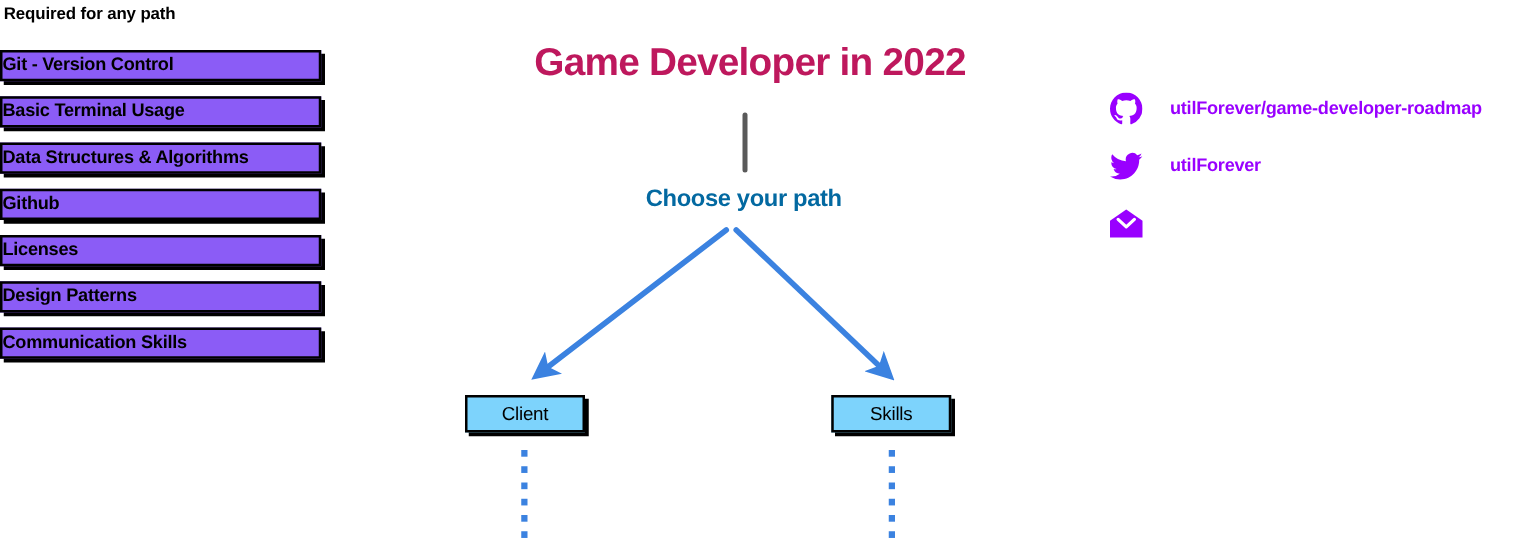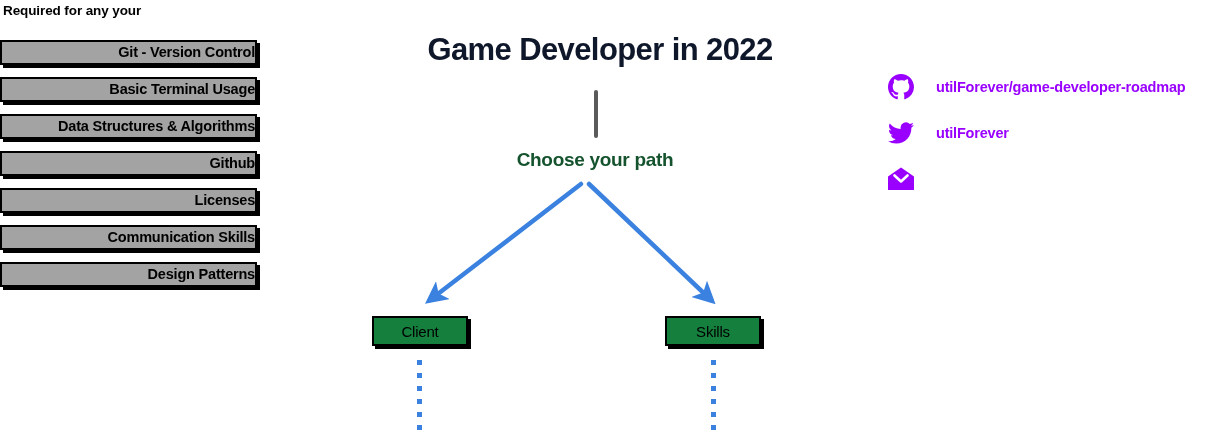--- a/index.html
+++ b/index.html
@@ -38,84 +38,84 @@
     position: absolute;
     left: 0;
     top: 40px;
     width: 265px;
   }
   .topic-box {
     position: relative;
     width: 253px;
     height: 21px;
     margin-bottom: 12px;
-    background: #a3a3a3;
+    background: #8b5cf6;
     border: 2.5px solid #000000;
     box-shadow: 3px 3px 0 0 #000000;
     display: flex;
     align-items: center;
-    justify-content: flex-end;
+    justify-content: flex-start;
     box-sizing: content-box;
   }
   .topic-label {
     font-size: 14.5px;
     font-weight: bold;
     color: #000000;
     letter-spacing: -0.2px;
     white-space: nowrap;
     line-height: 1;
   }
 
   
   #roadmap-title {
     position: absolute;
     left: 0;
     top: 34px;
     width: 1200px;
     text-align: center;
     font-size: 31px;
     font-weight: bold;
-    color: #0f172a;
+    color: #be185d;
     letter-spacing: -0.6px;
     line-height: 1;
   }
   #title-stem {
     position: absolute;
     left: 594px;
     top: 90px;
     width: 4px;
     height: 48px;
     background: #5a5a5a;
     border-radius: 2px;
   }
   #choose-path-label {
     position: absolute;
     left: 0;
     top: 150px;
     width: 1190px;
     text-align: center;
     font-size: 19px;
     font-weight: bold;
-    color: #14532d;
+    color: #0369a1;
     letter-spacing: -0.3px;
     line-height: 1;
   }
   #branch-arrows {
     position: absolute;
     left: 380px;
     top: 178px;
     width: 400px;
     height: 140px;
   }
 
   
   .path-box {
     position: absolute;
     height: 26px;
-    background: #15803d;
+    background: #7dd3fc;
     border: 2.5px solid #000000;
     box-shadow: 3px 3px 0 0 #000000;
     display: flex;
     align-items: center;
     justify-content: center;
     box-sizing: content-box;
   }
   .path-label {
     font-size: 15px;
     color: #000000;
@@ -167,43 +167,43 @@
     color: #9900ff;
     letter-spacing: -0.2px;
     white-space: nowrap;
     line-height: 1;
   }
 </style>
 </head>
 <body>
 
 <div id="required-panel">
-  <div id="required-heading">Required for any your</div>
+  <div id="required-heading">Required for any path</div>
 
   <div id="required-list">
     <div class="topic-box">
       <span class="topic-label">Git - Version Control</span>
     </div>
     <div class="topic-box">
       <span class="topic-label">Basic Terminal Usage</span>
     </div>
     <div class="topic-box">
       <span class="topic-label">Data Structures &amp; Algorithms</span>
     </div>
     <div class="topic-box">
       <span class="topic-label">Github</span>
     </div>
     <div class="topic-box">
       <span class="topic-label">Licenses</span>
     </div>
     <div class="topic-box">
+      <span class="topic-label">Design Patterns</span>
+    </div>
+    <div class="topic-box">
       <span class="topic-label">Communication Skills</span>
-    </div>
-    <div class="topic-box">
-      <span class="topic-label">Design Patterns</span>
     </div>
   </div>
 </div>
 
 <div id="roadmap-title">Game Developer in 2022</div>
 
 <div id="title-stem"></div>
 
 <div id="choose-path-label">Choose your path</div>
 

